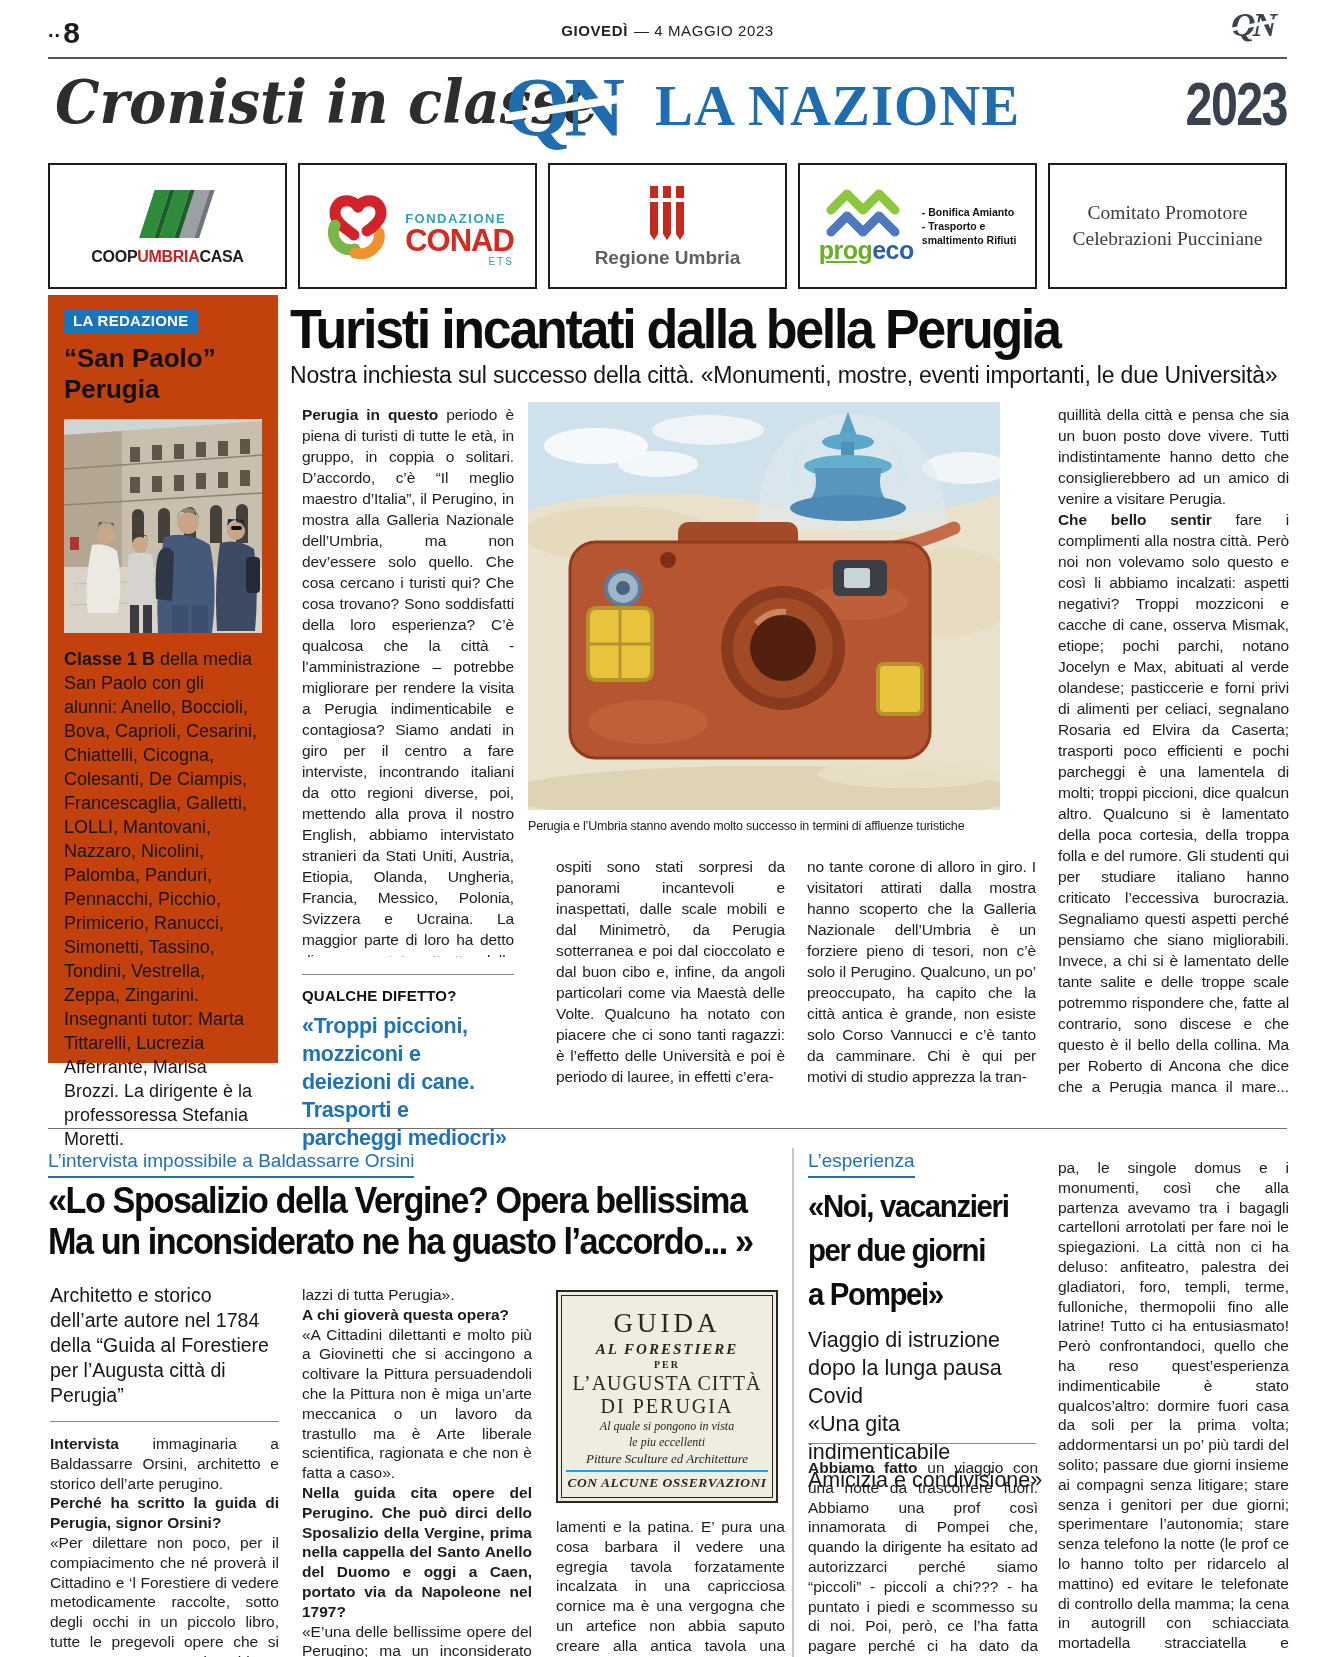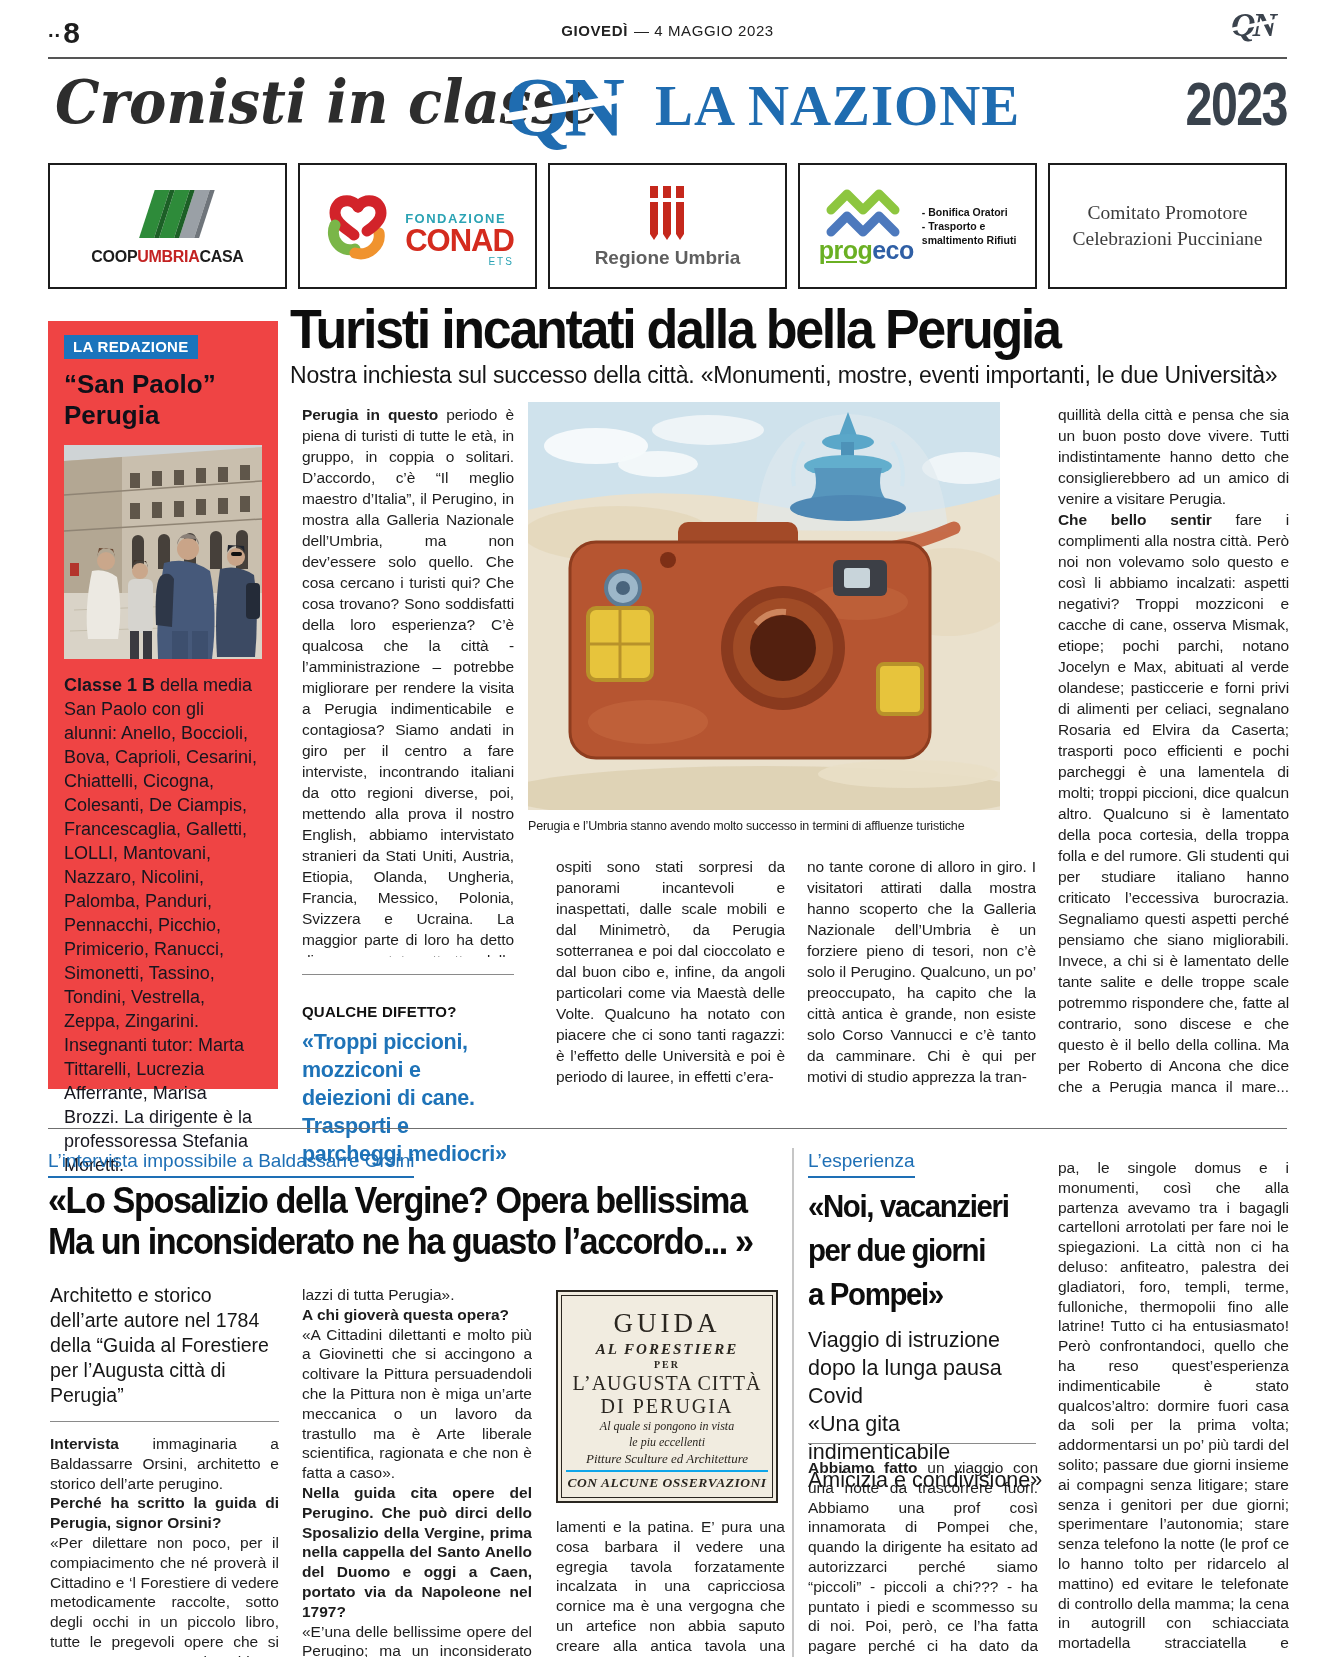--- a/index.html
+++ b/index.html
@@ -33,37 +33,37 @@
   .conad-name{font-size:31px;font-weight:700;color:#d42b1e;letter-spacing:-1px;line-height:30px;}
   .conad-ets{font-size:10px;color:#2ba3b4;text-align:right;letter-spacing:2px;}
   .umbria-name{font-size:19px;font-weight:700;color:#5f5f5f;margin-top:3px;}
   .progeco-wrap{display:flex;align-items:center;gap:8px;padding:0 6px;}
   .progeco-name{font-size:25px;font-weight:700;letter-spacing:-.5px;margin-top:-6px;}
   .progeco-name .g{color:#6ab023;text-decoration:underline;}
   .progeco-name .b{color:#2f5fa5;}
   .progeco-side{font-size:10.5px;font-weight:700;color:#111;line-height:14px;}
   .comitato{font-family:"Liberation Serif",serif;font-size:19.5px;color:#3c3c3c;text-align:center;line-height:26px;}
   
-  .sidebar{position:absolute;left:48px;top:295px;width:230px;height:768px;background:#ef4444;
-           box-sizing:border-box;padding:14px 16px;margin-top:26px;}
+  .sidebar{position:absolute;left:48px;top:295px;width:230px;height:768px;background:#c2410c;
+           box-sizing:border-box;padding:14px 16px;}
   .badge{display:inline-block;background:#1a74bc;color:#fff;font-weight:700;font-size:15px;
          padding:3px 9px 4px;letter-spacing:.3px;}
   .sb-title{font-weight:700;font-size:26px;line-height:31px;color:#101018;margin-top:10px;}
   .sb-photo{display:block;margin-top:14px;}
   .sb-text{font-size:18px;line-height:24px;color:#16161f;margin:14px 0 0;}
   
   .headline{position:absolute;left:290px;top:296px;width:1005px;font-weight:700;font-size:56px;
             letter-spacing:-2.5px;white-space:nowrap;transform:scaleX(.93);transform-origin:left top;color:#0d0d0d;}
   .subhead{position:absolute;left:290px;top:362px;width:1005px;font-size:23px;color:#161616;letter-spacing:-.2px;}
   .bodytxt{font-size:15.5px;line-height:21px;text-align:justify;letter-spacing:-.1px;}
   .bodytxt p{margin:0;}
   .col1{position:absolute;left:302px;top:404px;width:212px;}
   .col1-body{height:553px;overflow:hidden;}
   .defect-rule{width:100%;height:1px;background:#8a8a8a;margin-top:17px;}
-  .defect-kicker{font-size:15px;font-weight:700;color:#111;margin-top:28px;letter-spacing:.2px;}
+  .defect-kicker{font-size:15px;font-weight:700;color:#111;margin-top:12px;letter-spacing:.2px;}
   .defect-quote{font-size:21.5px;line-height:28px;font-weight:700;color:#1e73b8;margin-top:8px;letter-spacing:-.3px;}
   .illus{position:absolute;left:528px;top:402px;width:472px;height:408px;}
   .caption{position:absolute;left:528px;top:819px;width:472px;font-size:12.5px;font-weight:400;
            letter-spacing:-.2px;color:#1d1d1d;}
   .col2{position:absolute;left:556px;top:856px;width:229px;height:236px;overflow:hidden;}
   .col3{position:absolute;left:807px;top:856px;width:229px;height:236px;overflow:hidden;}
   .col4{position:absolute;left:1058px;top:404px;width:231px;height:690px;overflow:hidden;}
   
   .bigrule{position:absolute;left:48px;top:1128px;width:1239px;height:1px;background:#6f6f6f;}
   .kicker{font-size:19px;color:#1e6fb5;display:inline-block;border-bottom:2px solid #1e6fb5;padding-bottom:4px;}
@@ -180,21 +180,21 @@
         <div class="sp-col">
           <svg width="86" height="52" viewBox="0 0 86 52">
             <path d="M8,22 L24,6 L40,22 L56,6 L72,22" fill="none" stroke="#8dc63f" stroke-width="9" stroke-linecap="round" stroke-linejoin="round"></path>
             <path d="M8,44 L24,28 L40,44 L56,28 L72,44" fill="none" stroke="#4d79bd" stroke-width="9" stroke-linecap="round" stroke-linejoin="round"></path>
           </svg>
           <div class="progeco-name">
             <span class="g">prog</span><span class="b">eco</span>
           </div>
         </div>
         <div class="progeco-side">
-          <div>- Bonifica Oratori</div>
+          <div>- Bonifica Amianto</div>
           <div>- Trasporto e</div>
           <div>smaltimento Rifiuti</div>
         </div>
       </div>
     </div>
     <div class="sponsor">
       <div class="comitato">
         <div>Comitato Promotore</div>
         <div>Celebrazioni Pucciniane</div>
       </div>

